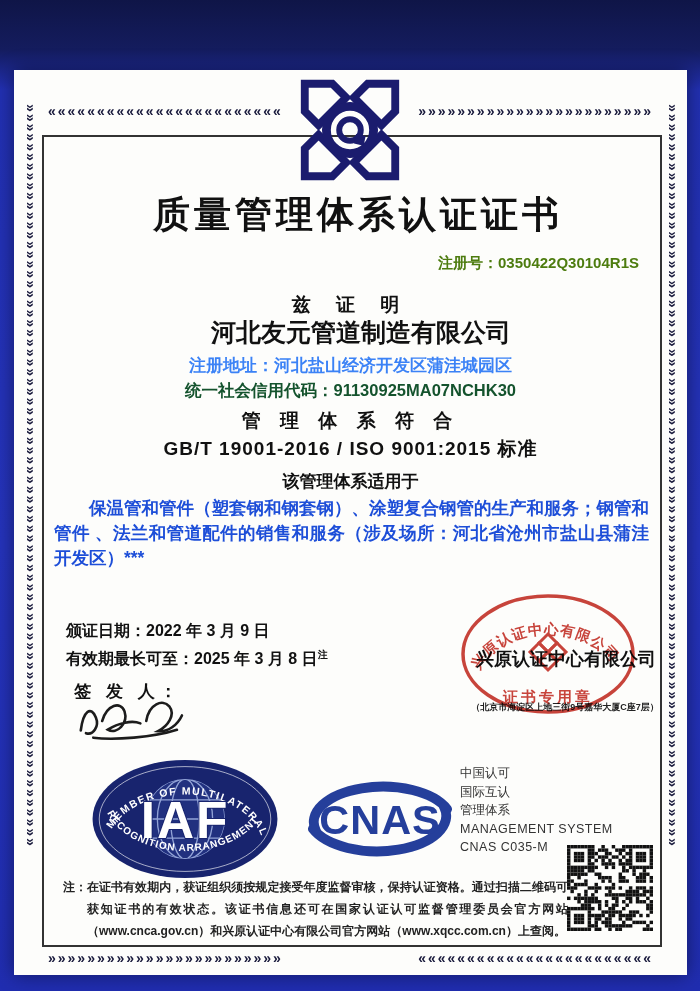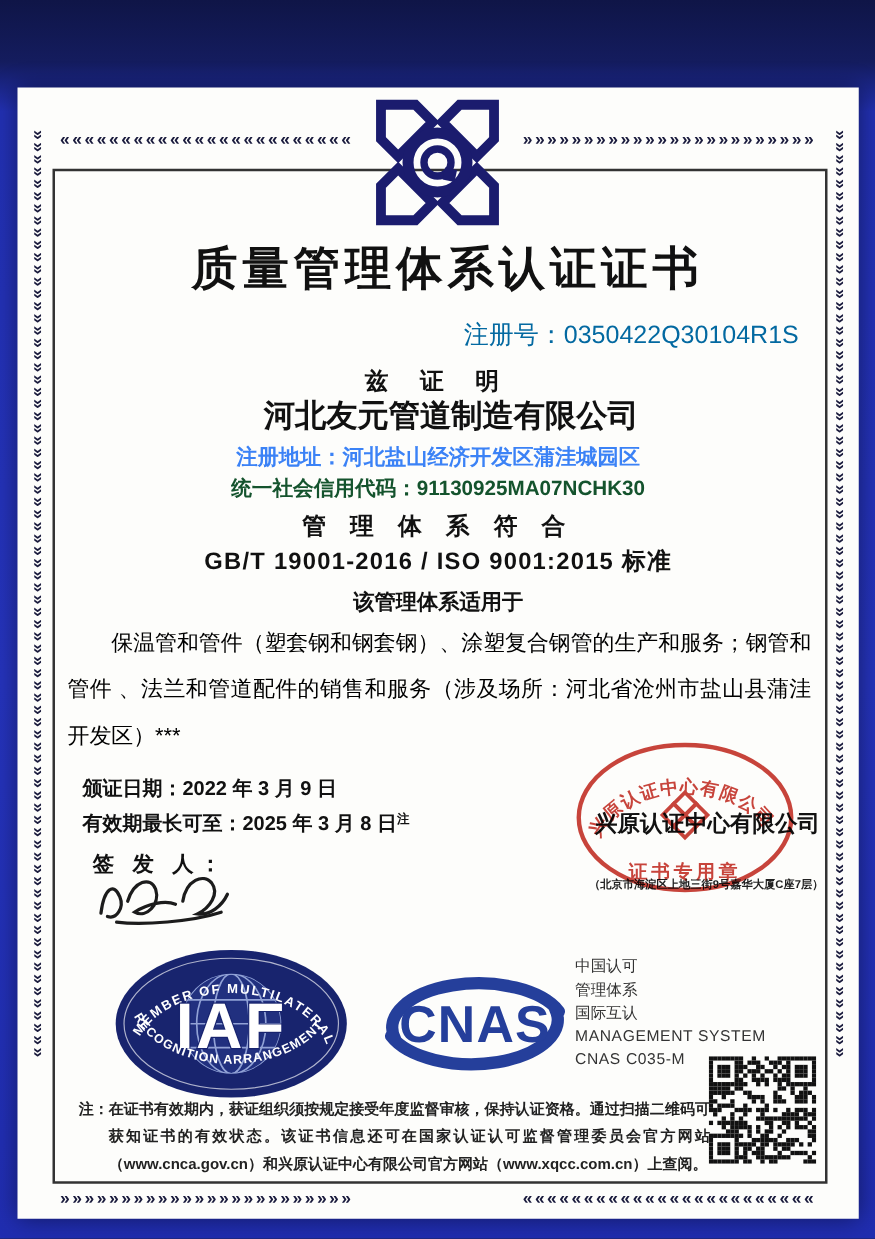--- a/index.html
+++ b/index.html
@@ -18,30 +18,30 @@
   .chev-bottom{top:879px;}
   .chev-v{width:840px;height:18px;transform-origin:0 0;transform:rotate(90deg);top:34px;}
   .chev-v span{display:block;width:100%;overflow:hidden;}
   .chev-left{left:26px;}
   .chev-right{left:668px;}
   .inner-rect{position:absolute;left:28px;top:65px;right:25px;bottom:28px;border:2px solid #333;}
   
   .abs{position:absolute;}
   .ctr{left:0;right:0;text-align:center;}
   .title{top:120px;font-size:37px;font-weight:bold;letter-spacing:4px;color:#111;padding-left:15px;}
-  .regno{top:184px;right:48px;font-size:20px;font-weight:normal;color:#0369a1;}
+  .regno{top:184px;right:48px;font-size:15px;font-weight:bold;color:#4d7c0f;}
   .hereby{top:222px;font-size:19px;font-weight:bold;letter-spacing:10px;color:#111;}
   .company{top:246px;font-size:25px;font-weight:bold;color:#111;padding-left:21px;}
   .addr{top:284px;font-size:17px;font-weight:bold;color:#3b82f6;}
   .credit{top:310px;font-size:16.5px;font-weight:bold;color:#14532d;}
   .conform{top:338px;font-size:19px;font-weight:bold;letter-spacing:7px;color:#111;}
   .standard{top:366px;font-size:19px;font-weight:bold;letter-spacing:1px;color:#111;}
   .scopehead{top:400px;font-size:17px;font-weight:bold;color:#111;}
-  .scopepara{top:426px;left:40px;right:38px;font-size:17.5px;font-weight:normal;line-height:37px;
-             text-indent:2em;text-align:justify;color:#000000;margin:0;}
+  .scopepara{top:426px;left:40px;right:38px;font-size:17.5px;font-weight:bold;line-height:25px;
+             text-indent:2em;text-align:justify;color:#1d4ed8;margin:0;}
   .issue{top:551px;left:52px;font-size:16px;font-weight:bold;color:#111;}
   .expiry{top:578px;left:52px;font-size:16px;font-weight:bold;color:#111;}
   .expiry sup{font-size:10px;}
   .signrow{top:610px;left:52px;font-size:17px;font-weight:bold;letter-spacing:5px;color:#111;
            display:flex;align-items:center;flex-direction:column;}
   .sig-svg{margin-left:6px;margin-top:-8px;}
   .issuer-name{top:577px;left:432px;width:240px;text-align:center;font-size:18px;font-weight:bold;color:#111;}
   .issuer-addr{top:631px;left:420px;width:262px;text-align:center;font-size:9px;font-weight:bold;color:#222;}
   .seal{top:520px;left:444px;mix-blend-mode:multiply;opacity:.92;}
   .iaf{top:688px;left:74px;}
@@ -160,22 +160,22 @@
       </text>
     </svg>
 
     <svg class="abs cnas-logo" width="148" height="92" viewBox="0 0 150 92">
       <path d="M10 58 A 70 36 0 0 1 143 36" fill="none" stroke="#253f9b" stroke-width="10" stroke-linecap="round"></path>
       <path d="M140 34 A 70 36 0 0 1 7 56" fill="none" stroke="#253f9b" stroke-width="10" stroke-linecap="round"></path>
       <text x="75" y="61" text-anchor="middle" font-size="42" font-weight="bold" fill="#253f9b" letter-spacing="1">CNAS</text>
     </svg>
     <div class="abs cnas-text">
       <div>中国认可</div>
+      <div>国际互认</div>
       <div>管理体系</div>
-      <div>国际互认</div>
       <div class="en">MANAGEMENT SYSTEM</div>
       <div class="en">CNAS C035-M</div>
     </div>
 
     <svg class="abs qr" width="86" height="86" viewBox="0 0 86 86">
         <rect x="0.00" y="0.00" width="3.44" height="3.44" fill="#111"></rect>
         <rect x="3.44" y="0.00" width="3.44" height="3.44" fill="#111"></rect>
         <rect x="6.88" y="0.00" width="3.44" height="3.44" fill="#111"></rect>
         <rect x="10.32" y="0.00" width="3.44" height="3.44" fill="#111"></rect>
         <rect x="13.76" y="0.00" width="3.44" height="3.44" fill="#111"></rect>

